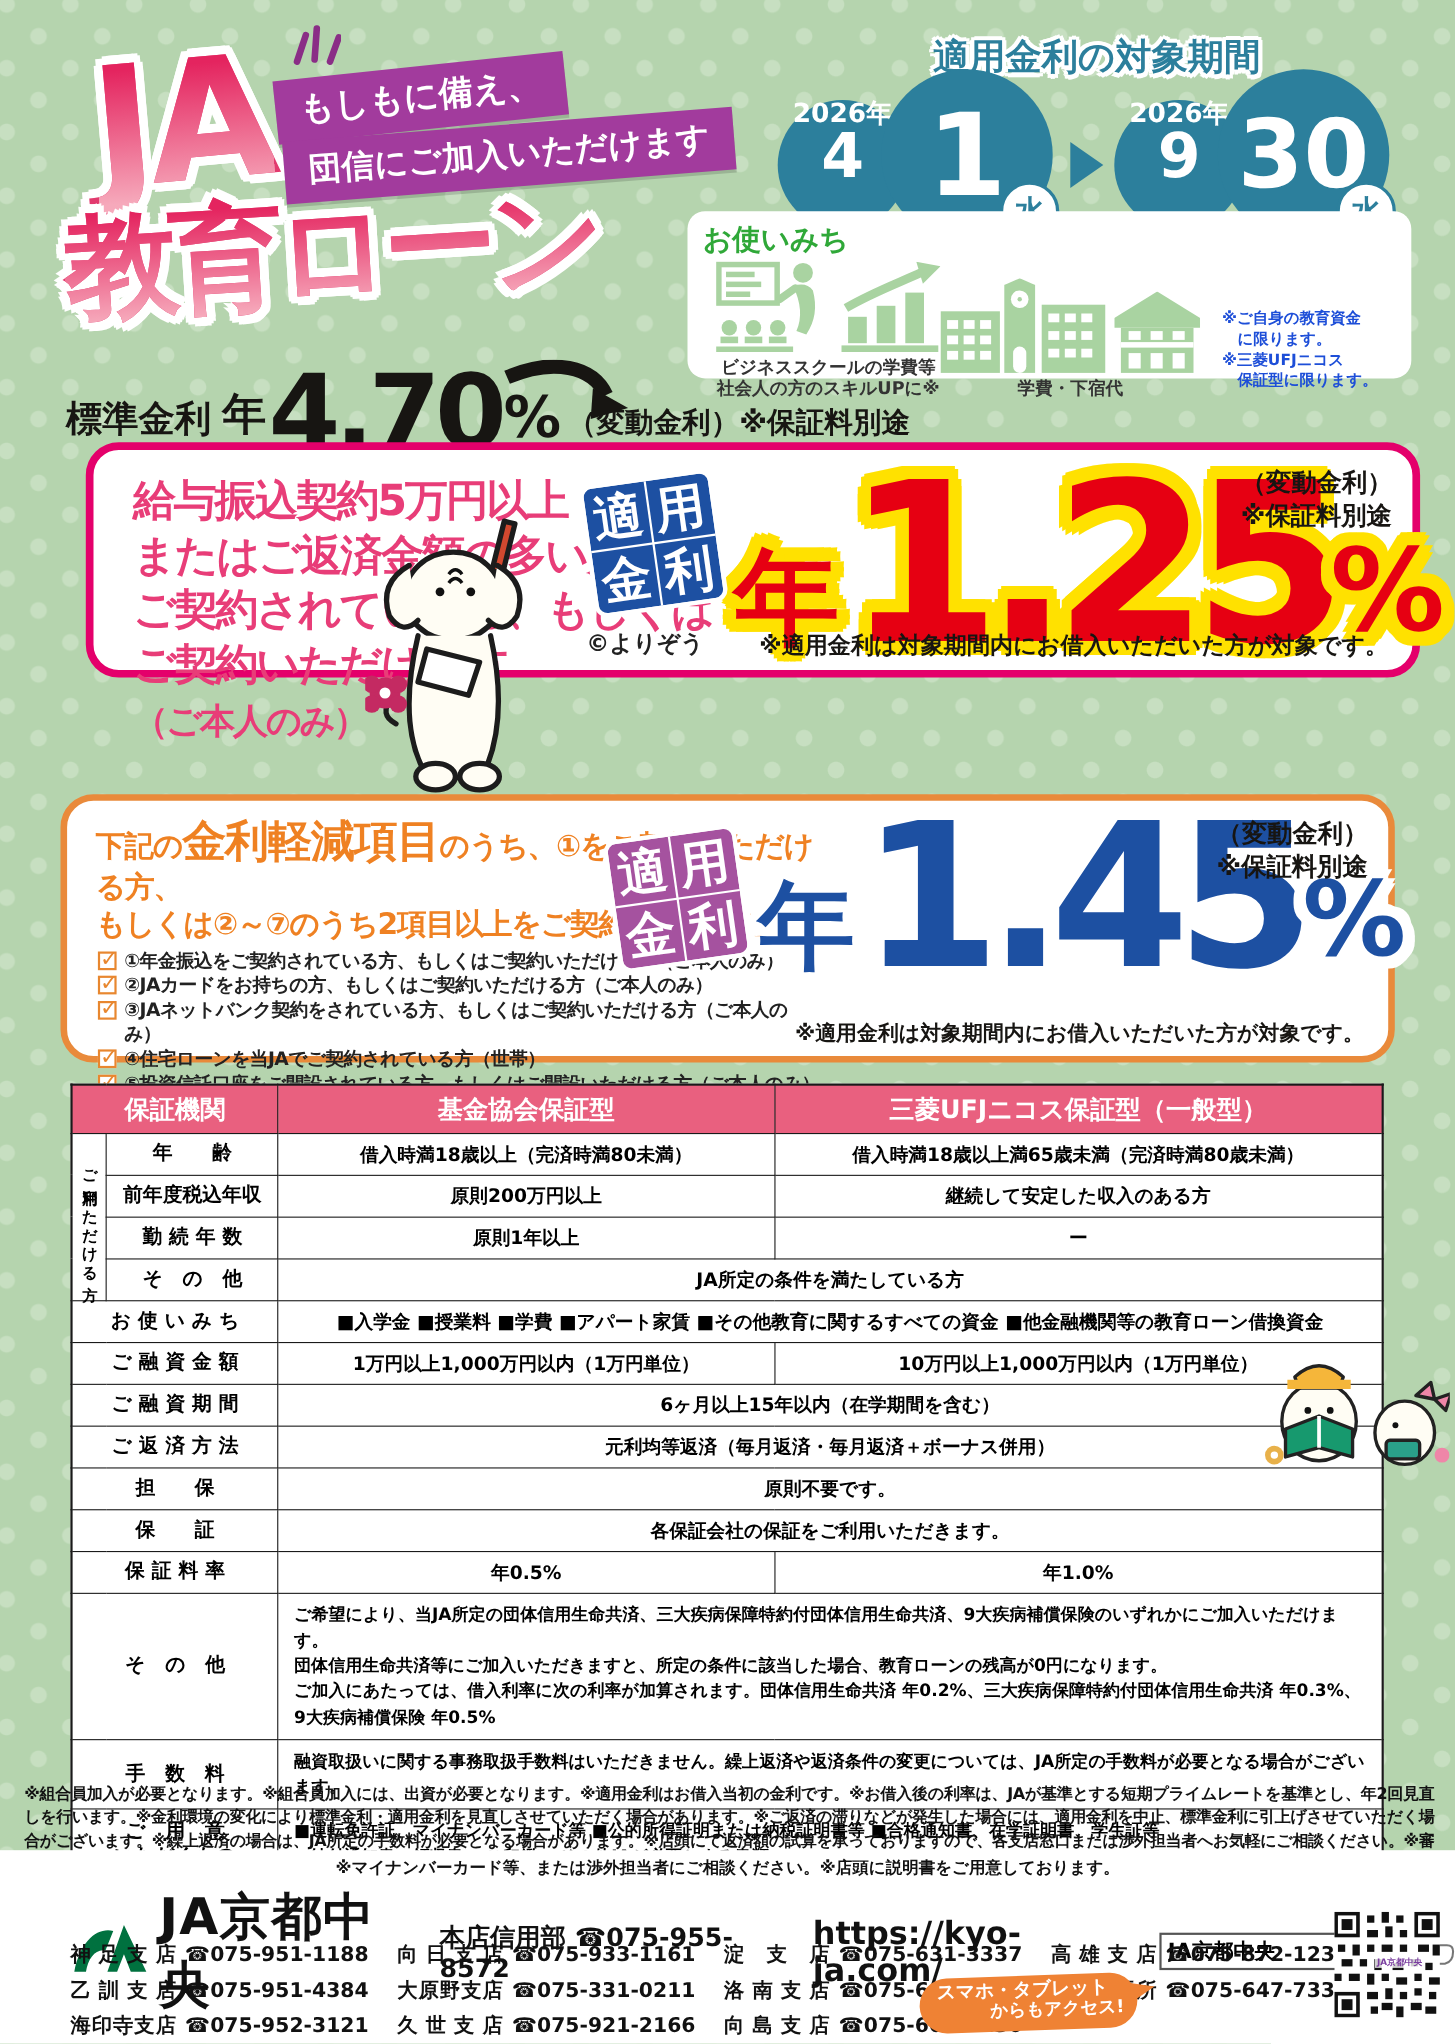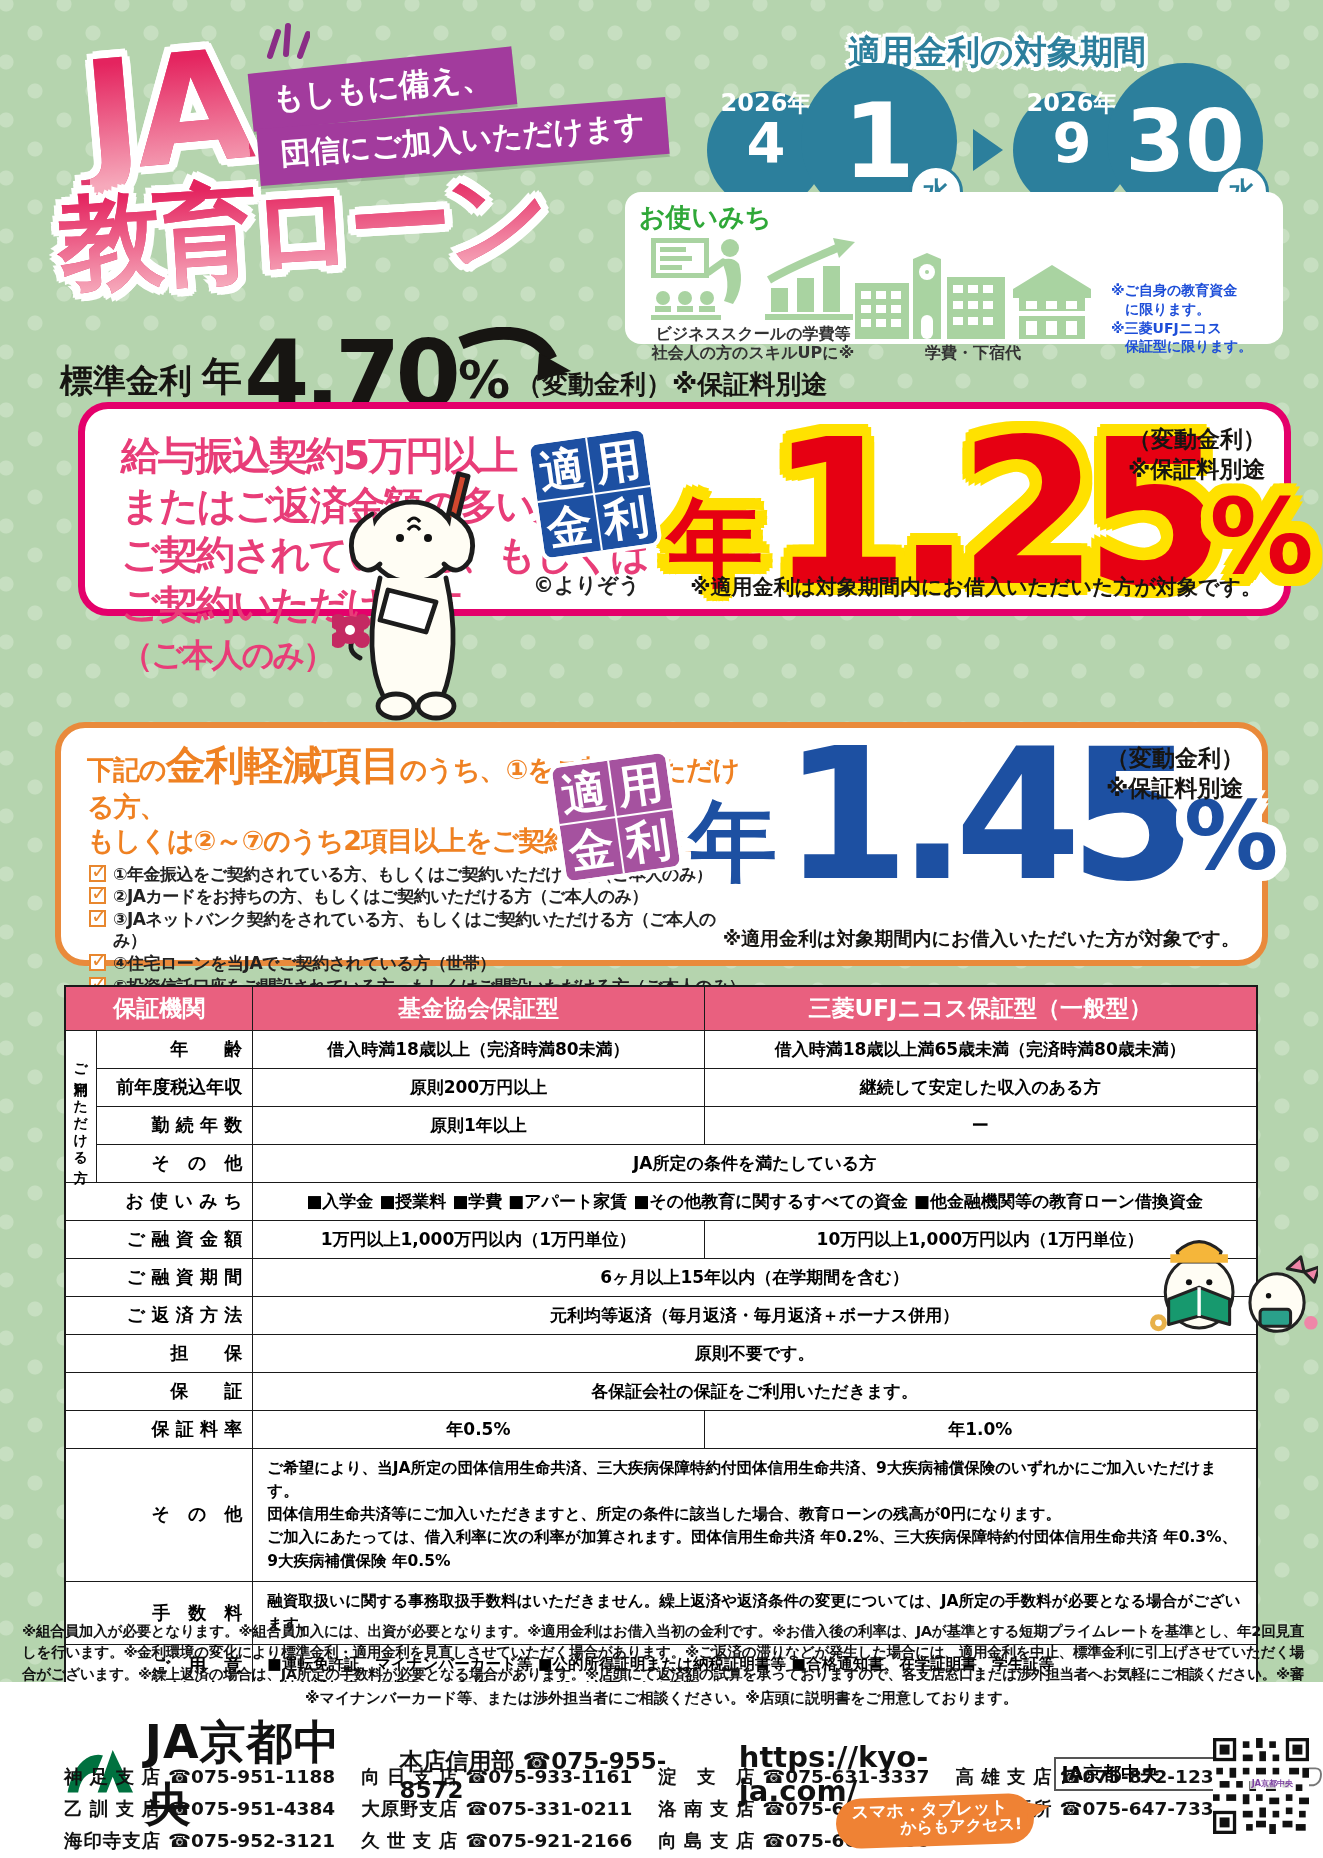--- a/index.html
+++ b/index.html
@@ -99,21 +99,21 @@
   .chk-list { list-style:none; margin-top:6px; }
   .chk-list li { display:flex; align-items:flex-start; font-size:17px; font-weight:800; color:#222; line-height:1.23; margin-bottom:2px; letter-spacing:-0.5px; }
   .chk { position:relative; width:17px; height:17px; border:2.5px solid #e8872f; background:#fff; margin:1px 7px 0 2px; flex:none; }
   .chk i { position:absolute; left:0px; top:-8px; font-style:normal; color:#e8872f; font-size:20px; font-weight:900; }
 
   
   table.spec { position:absolute; left:64px; top:985px; width:1194px; border-collapse:collapse; background:#fff; border:2.5px solid #1a1a1a; }
   table.spec th, table.spec td { border:1.5px solid #1a1a1a; }
   table.spec th { background:#e9607f; color:#fff; font-size:23px; font-weight:900; height:44px; }
   td.glabel { width:32px; writing-mode:vertical-rl; text-orientation:upright; font-size:14px; font-weight:800; text-align:center; letter-spacing:1px; padding:4px 0; }
-  td.rlabel { width:156px; font-size:18px; font-weight:800; text-align:right; padding:6px 10px; white-space:pre-line; line-height:1.25; }
+  td.rlabel { width:156px; font-size:18px; font-weight:800; text-align:center; padding:6px 10px; white-space:pre-line; line-height:1.25; }
   td.v { font-size:17px; font-weight:600; text-align:center; padding:7px 8px; width:452px; }
   td.v2 { width:554px; }
   td.long { font-size:15.5px; font-weight:600; text-align:left; padding:8px 14px; line-height:1.5; }
 
   
   .fine { position:absolute; left:22px; top:1620px; width:1282px; font-size:14.6px; font-weight:600; color:#121212; line-height:1.47; letter-spacing:-0.4px; text-align:justify; }
 
   
   .footer { position:absolute; left:0; top:1682px; width:1323px; height:176px; background:#fff; }
   .consult { text-align:center; font-size:15px; font-weight:700; color:#111; padding-top:7px; }

